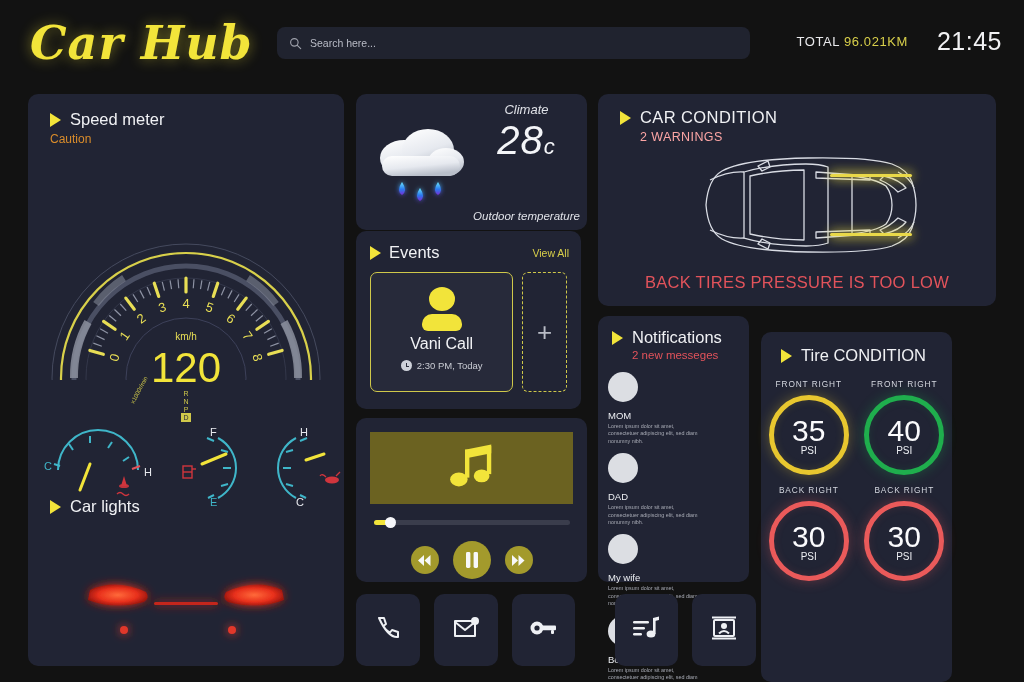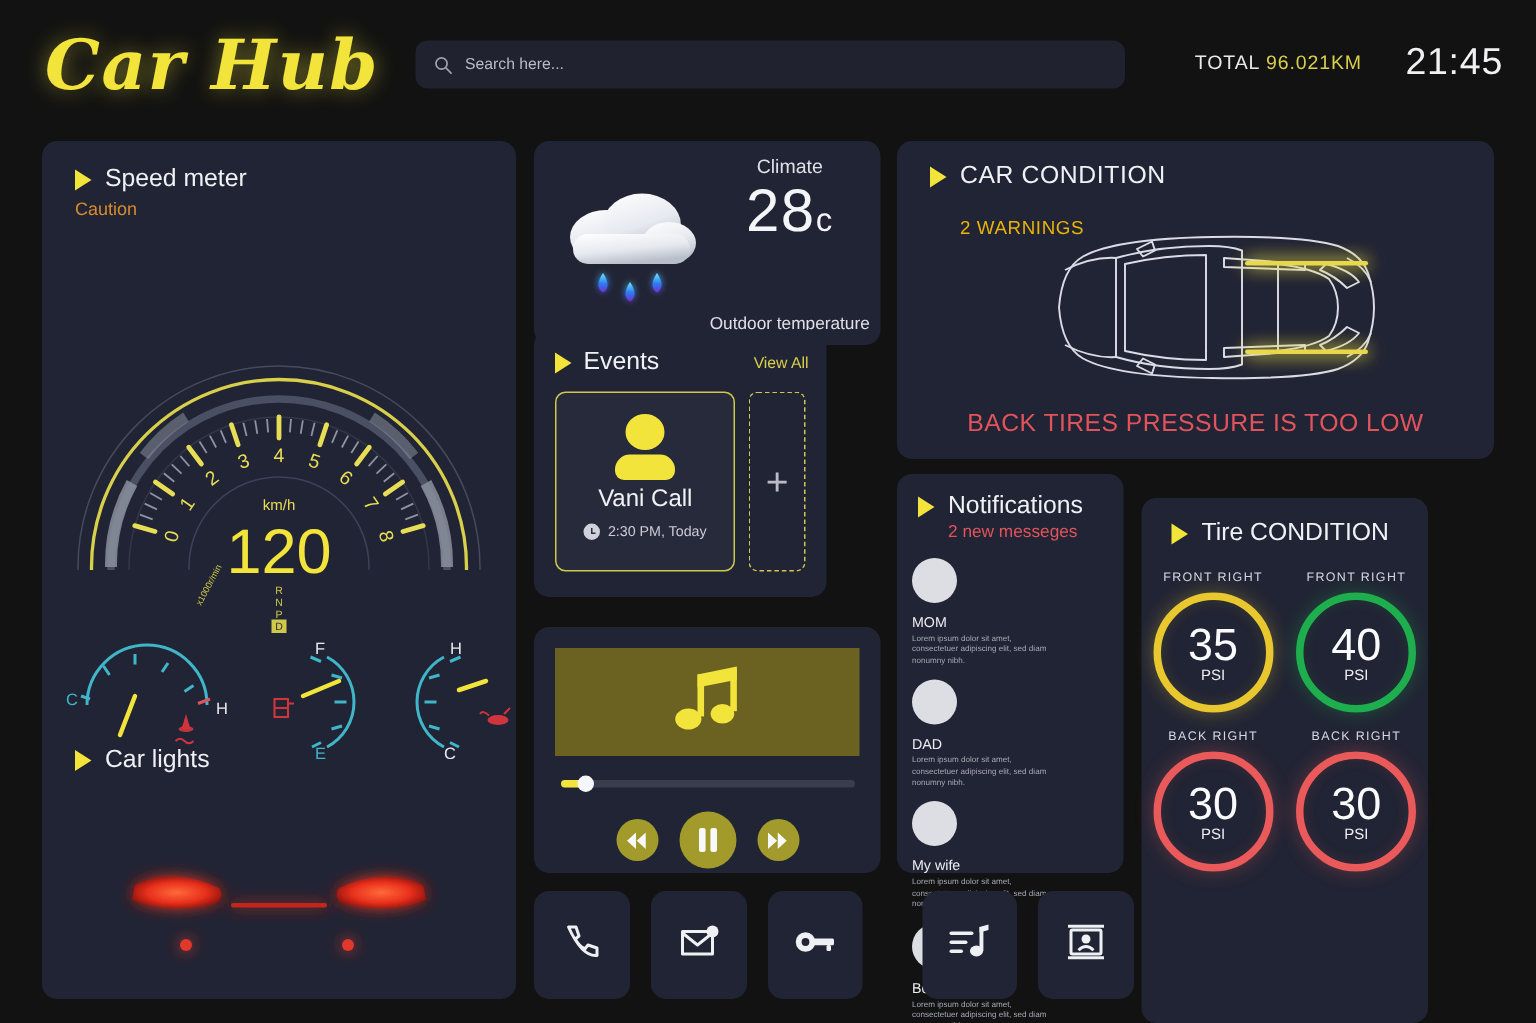--- a/index.html
+++ b/index.html
@@ -53,42 +53,42 @@
   .panel { position: absolute; background: #212434; border-radius: 10px; }
   .panel-title-row { display: flex; align-items: center; gap: 9px; }
   .tri {
     width: 0; height: 0; flex: 0 0 auto;
     border-top: 7px solid transparent;
     border-bottom: 7px solid transparent;
     border-left: 11px solid #f2e43a;
   }
   .p-title { color: #f0f1f4; font-size: 16.5px; }
   .p-sub-caution { color: #d98c2b; font-size: 12px; margin-top: 3px; }
-  .p-sub-warn { color: #eab308; font-size: 12.5px; margin-left: 20px; margin-top: 18px; letter-spacing: .4px; }
+  .p-sub-warn { color: #fca5a5; font-size: 12.5px; margin-left: 20px; margin-top: 3px; letter-spacing: .4px; }
 
   
   #speed-panel { left: 28px; top: 94px; width: 316px; height: 572px; }
   .sp-head { padding: 16px 0 0 22px; }
   .gauge-wrap { position: absolute; left: 0; top: 58px; width: 316px; height: 272px; }
   .small-gauges { position: absolute; left: 0; top: 330px; width: 316px; height: 82px; }
   .lights-head { position: absolute; left: 22px; top: 403px; }
   .lights-art { position: absolute; left: 0; top: 458px; width: 316px; height: 200px; }
 
   
-  #climate-panel { left: 356px; top: 94px; width: 231px; height: 136px; }
+  #climate-panel { left: 356px; top: 94px; width: 231px; height: 136px; font-style: italic; }
   .climate-grid { display: flex; height: 100%; align-items: center; }
   .cloud-art { width: 104px; height: 100px; position: relative; margin-left: 12px; flex: 0 0 auto; }
   .climate-txt { flex: 1; text-align: center; padding-right: 6px; }
   .climate-label { color: #dfe1e7; font-size: 13px; }
   .climate-temp { color: #f4f5f8; font-size: 40px; line-height: 46px; font-weight: 300; letter-spacing: 1px; }
   .climate-temp span { font-size: 22px; }
   .climate-foot { color: #dfe1e7; font-size: 11.5px; margin-top: 40px; }
 
   
-  #events-panel { left: 356px; top: 220px; width: 195px; height: 178px; }
+  #events-panel { left: 356px; top: 231px; width: 225px; height: 178px; }
   .ev-head { display: flex; align-items: center; padding: 12px 12px 0 14px; }
   .view-all { margin-left: auto; color: #d8cf4a; font-size: 10.5px; cursor: pointer; }
   .ev-body { display: flex; gap: 9px; padding: 10px 14px 0 14px; }
   .ev-card {
     width: 148px; height: 120px; border: 1.2px solid #cfc84a; border-radius: 7px;
     background: #272a3a; position: relative;
   }
   .ev-avatar { width: 46px; height: 40px; margin: 14px auto 0; position: relative; }
   .ev-avatar .head { width: 26px; height: 24px; border-radius: 50%; background: #f2e43a; margin: 0 auto; }
   .ev-avatar .body { width: 40px; height: 17px; border-radius: 10px 10px 6px 6px; background: #f2e43a; margin: 3px auto 0; }

